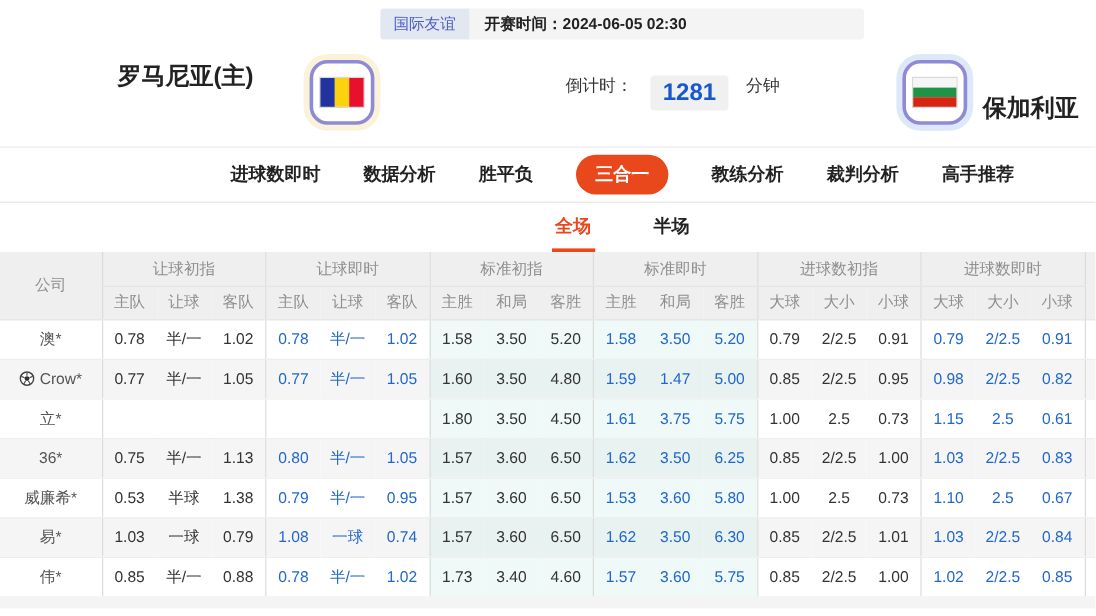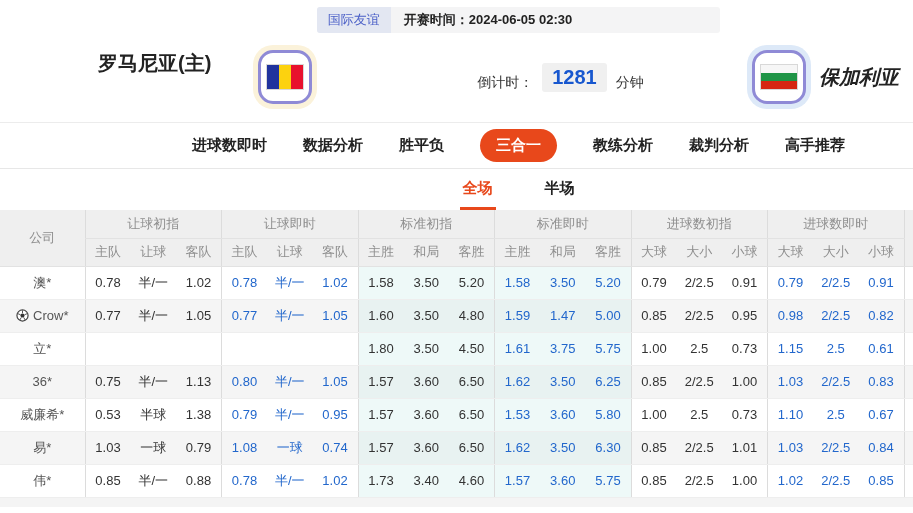--- a/index.html
+++ b/index.html
@@ -19,33 +19,33 @@
     display:flex;align-items:stretch;margin:7px auto 0;transform:translateX(62px);
     background:#f4f4f5;border-radius:3px;overflow:hidden;height:26px;font-size:13px;line-height:26px;
   }
   .league-badge{background:#e3e7f2;color:#4a5fc7;padding:0 11px;cursor:pointer;}
   .kickoff-label,.kickoff-time{font-weight:bold;color:#222;}
   .kickoff-label{padding-left:13px;}
   .venue{padding:0 13px 0 18px;color:#333;margin-top:24px;}
   
   .match-header{height:90px;display:flex;align-items:center;}
   .mh-left{flex:1;display:flex;align-items:flex-start;gap:47px;padding-left:98px;}
-  .mh-right{flex:1;display:flex;align-items:center;justify-content:flex-end;gap:13px;padding-right:14px;font-style:italic;}
+  .mh-right{flex:1;display:flex;align-items:flex-end;justify-content:flex-end;gap:13px;padding-right:14px;}
   .team-name{font-size:20px;font-weight:bold;color:#222;white-space:nowrap;}
   .flag-box{
     width:54px;height:54px;border:3px solid #8f8ad6;border-radius:15px;background:#fff;
     display:flex;align-items:center;justify-content:center;flex:none;
   }
   .flag-box.home{box-shadow:0 0 0 5px #fbf2da;}
   .flag-box.away{box-shadow:0 0 0 5px #dde9f8;}
   .flag{width:38px;height:26px;display:flex;border:1px solid #d8d8d8;}
   .flag.vertical{flex-direction:row;}
   .flag.horizontal{flex-direction:column;}
   .flag>div{flex:1;}
-  .mh-center{display:flex;align-items:flex-end;gap:9px;transform:translateX(62px);font-size:14px;color:#333;white-space:nowrap;}
+  .mh-center{display:flex;align-items:flex-start;gap:15px;transform:translateX(62px);font-size:14px;color:#333;white-space:nowrap;}
   .countdown-value{background:#f0f0f0;color:var(--countdown);font-weight:bold;font-size:20px;padding:3px 10px;border-radius:3px;}
   
   .tab-bar{height:46px;border-top:1px solid #ececec;display:flex;align-items:center;}
   .tab-bar-inner{display:flex;align-items:center;gap:36px;margin:0 auto;transform:translateX(62px);}
   .tab{font-size:15px;font-weight:bold;color:#222;cursor:pointer;white-space:nowrap;}
   .tab.active{background:var(--accent);color:#fff;padding:7px 16px;border-radius:999px;}
   
   .sub-tab-bar{height:42px;border-top:1px solid #e7e7e7;display:flex;}
   .sub-tab-inner{display:flex;gap:46px;margin:0 auto;transform:translateX(62px);height:100%;}
   .sub-tab{

